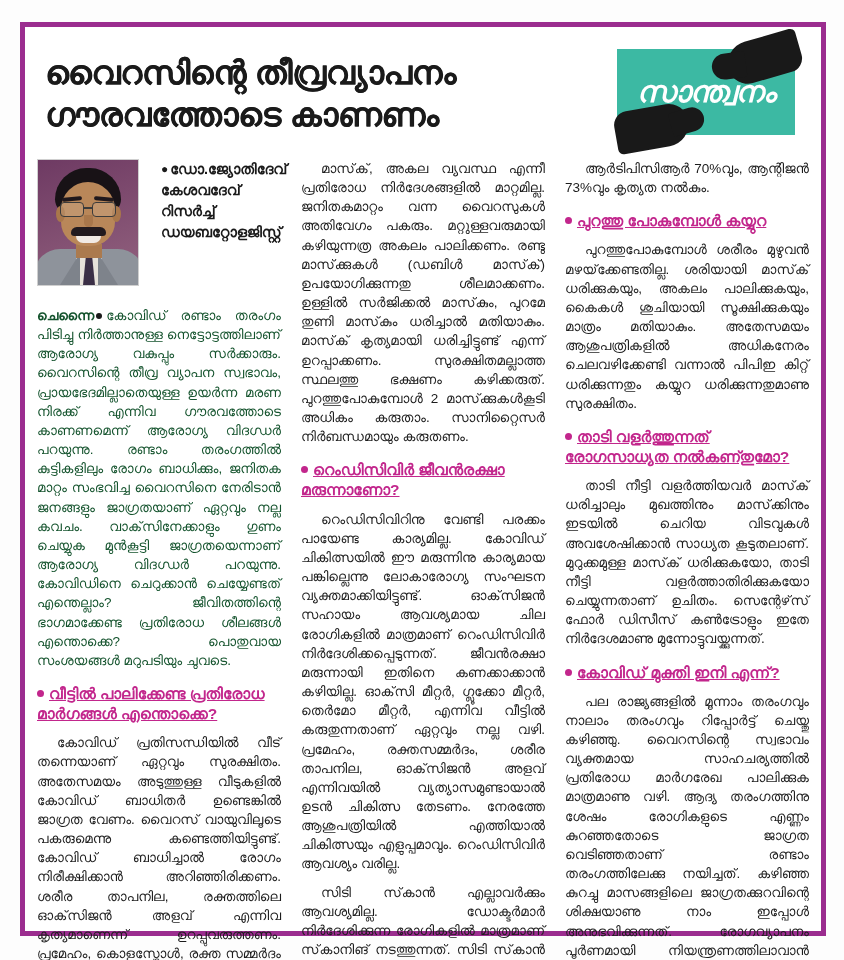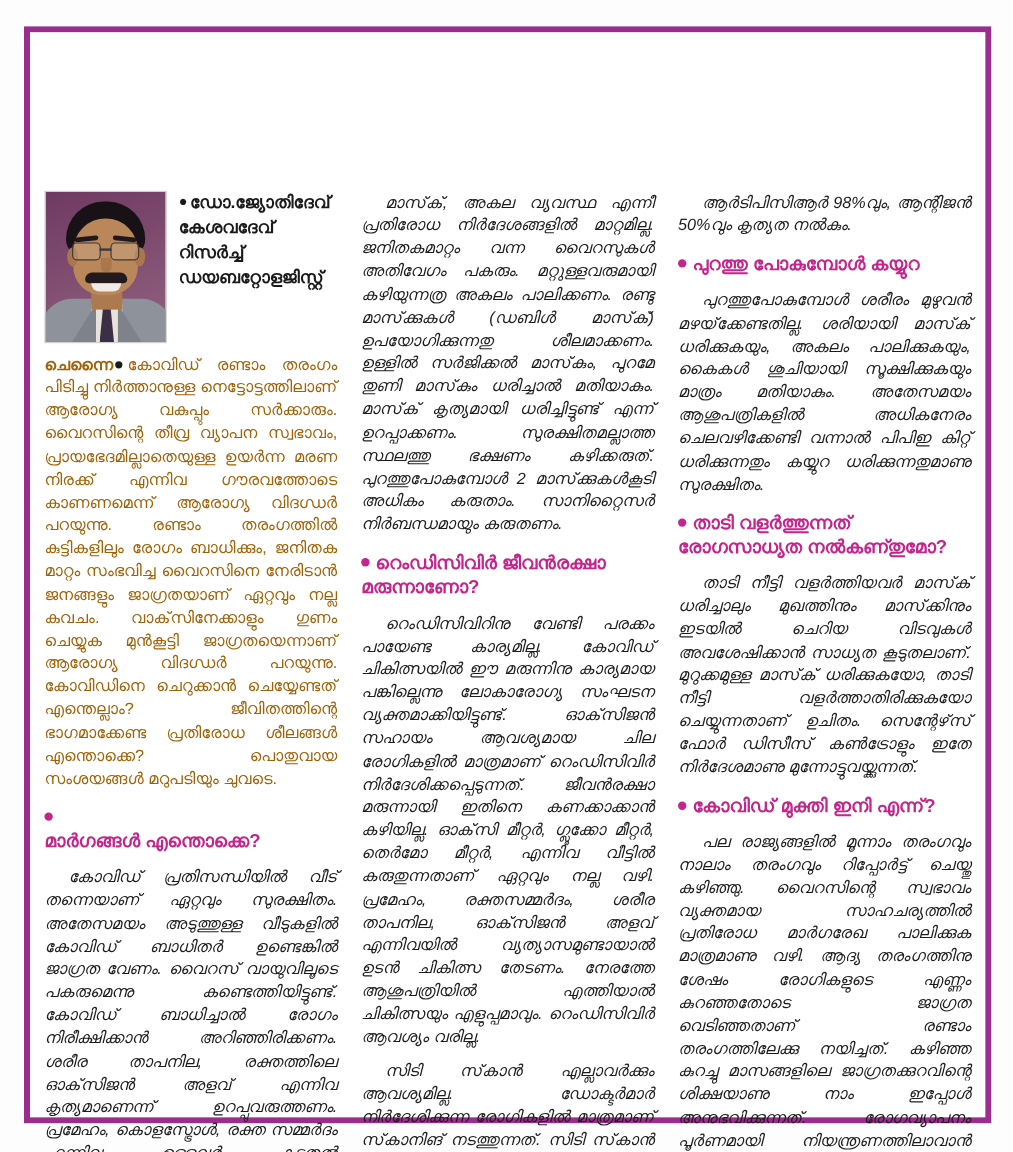--- a/index.html
+++ b/index.html
@@ -150,21 +150,21 @@
   }
   .col {
     flex: 1 1 0;
     min-width: 0;
     position: relative;
   }
 
   
   .byline-row {
     display: flex;
-    gap: 10px;
+    gap: 22px;
     align-items: flex-start;
     margin-bottom: 6px;
   }
   .portrait {
     flex: 0 0 auto;
     width: 102px;
     height: 127px;
     position: relative;
     overflow: hidden;
     background: linear-gradient(160deg,#6e3a63 0%, #7d4a6e 40%, #93637f 100%);
@@ -286,24 +286,24 @@
   }
   .byline-name .bullet {
     color: #1a1a1a;
     font-size: 12px;
     vertical-align: 1px;
     margin-right: 2px;
   }
   .byline-line { display: block; }
 
   .lede {
-    margin-top: 8px;
+    margin-top: 20px;
     font-size: 13.5px;
     line-height: 1.42;
-    color: #a16207;
+    color: #14532d;
     text-align: justify;
     text-justify: inter-word;
   }
   .dateline {
     font-weight: bold;
   }
   .dateline-dot {
     display: inline-block;
     width: 6px; height: 6px;
     background: #1a1a1a;
@@ -314,51 +314,66 @@
 
   
   p.body {
     margin: 0 0 9px 0;
     font-size: 13.5px;
     line-height: 1.42;
     color: #1c1c1c;
     text-align: justify;
     text-justify: inter-word;
     text-indent: 20px;
-    font-style: italic;
   }
 
   
   .qhead {
     color: #C2268C;
     font-weight: bold;
     font-size: 15.5px;
     line-height: 1.3;
     margin: 14px 0 9px 0;
     text-align: justify;
     text-justify: inter-word;
+    text-decoration: underline;
   }
   .qhead:first-child { margin-top: 0; }
   .qhead .qbullet {
     display: inline-block;
     width: 7px; height: 7px;
     background: #C2268C;
     border-radius: 50%;
     margin-right: 5px;
     vertical-align: 2px;
   }
   .qhead-line { display: block; }
 </style>
 </head>
 <body>
 
 <div id="page">
   <div class="frame">
     <div class="frame-inner"></div>
 
+    <div class="masthead">
+
+      <div class="headline">
+        <span class="hl-line">വൈറസിന്റെ തീവ്രവ്യാപനം</span>
+        <span class="hl-line">ഗൗരവത്തോടെ കാണണം</span>
+      </div>
+
+      <div class="logo-wrap">
+        <div class="logo-plate"></div>
+        <div class="logo-text">സാന്ത്വനം</div>
+        <div class="hand hand-top"></div>
+        <div class="hand hand-bot"></div>
+      </div>
+
+    </div>
 
     <div class="columns">
 
       <div class="col">
 
         <div class="byline-row">
           <div class="portrait">
             <div class="p-suit"></div>
             <div class="p-shirt"></div>
             <div class="p-tie"></div>
@@ -385,21 +400,21 @@
               <span class="byline-line">കേശവദേവ്</span>
               <span class="byline-line">റിസർച്ച്</span>
               <span class="byline-line">ഡയബറ്റോളജിസ്റ്റ്</span>
             </div>
           </div>
         </div>
 
         <p class="lede"><span class="dateline">ചെന്നൈ</span><span class="dateline-dot"></span><span>കോവിഡ് രണ്ടാം തരംഗം പിടിച്ചു നിർത്താനുള്ള നെട്ടോട്ടത്തിലാണ് ആരോഗ്യ വകുപ്പും സർക്കാരും. വൈറസിന്റെ തീവ്ര വ്യാപന സ്വഭാവം, പ്രായഭേദമില്ലാതെയുള്ള ഉയർന്ന മരണ നിരക്ക് എന്നിവ ഗൗരവത്തോടെ കാണണമെന്ന് ആരോഗ്യ വിദഗ്ധർ പറയുന്നു. രണ്ടാം തരംഗത്തിൽ കുട്ടികളിലും രോഗം ബാധിക്കും, ജനിതക മാറ്റം സംഭവിച്ച വൈറസിനെ നേരിടാൻ ജനങ്ങളും ജാഗ്രതയാണ് ഏറ്റവും നല്ല കവചം. വാക്‌സിനേക്കാളും ഗുണം ചെയ്യുക മുൻകൂട്ടി ജാഗ്രതയെന്നാണ് ആരോഗ്യ വിദഗ്ധർ പറയുന്നു. കോവിഡിനെ ചെറുക്കാൻ ചെയ്യേണ്ടത് എന്തെല്ലാം? ജീവിതത്തിന്റെ ഭാഗമാക്കേണ്ട പ്രതിരോധ ശീലങ്ങൾ എന്തൊക്കെ? പൊതുവായ സംശയങ്ങൾ മറുപടിയും ചുവടെ.</span></p>
 
         <div class="qhead">
-          <span class="qbullet"></span>
+          <span class="qbullet"></span><span>വീട്ടിൽ പാലിക്കേണ്ട പ്രതിരോധ</span>
           <span class="qhead-line">മാർഗങ്ങൾ എന്തൊക്കെ?</span>
         </div>
 
         <p class="body">കോവിഡ് പ്രതിസന്ധിയിൽ വീട് തന്നെയാണ് ഏറ്റവും സുരക്ഷിതം. അതേസമയം അടുത്തുള്ള വീടുകളിൽ കോവിഡ് ബാധിതർ ഉണ്ടെങ്കിൽ ജാഗ്രത വേണം. വൈറസ് വായുവിലൂടെ പകരുമെന്നു കണ്ടെത്തിയിട്ടുണ്ട്. കോവിഡ് ബാധിച്ചാൽ രോഗം നിരീക്ഷിക്കാൻ അറിഞ്ഞിരിക്കണം. ശരീര താപനില, രക്തത്തിലെ ഓക്‌സിജൻ അളവ് എന്നിവ കൃത്യമാണെന്ന് ഉറപ്പുവരുത്തണം. പ്രമേഹം, കൊളസ്ട്രോൾ, രക്ത സമ്മർദം എന്നിവ ഉള്ളവർ കൂടുതൽ കരുതലെടുക്കണം. ഓക്‌സിജൻ അളവ് 94ൽ കുറഞ്ഞാൽ അടിയന്തര ചികിത്സ നൽകണം.</p>
 
       </div>
 
       <div class="col">
 
         <p class="body">മാസ്‌ക്, അകല വ്യവസ്ഥ എന്നീ പ്രതിരോധ നിർദേശങ്ങളിൽ മാറ്റമില്ല. ജനിതകമാറ്റം വന്ന വൈറസുകൾ അതിവേഗം പകരും. മറ്റുള്ളവരുമായി കഴിയുന്നത്ര അകലം പാലിക്കണം. രണ്ടു മാസ്‌ക്കുകൾ (ഡബിൾ മാസ്‌ക്) ഉപയോഗിക്കുന്നതു ശീലമാക്കണം. ഉള്ളിൽ സർജിക്കൽ മാസ്‌കും, പുറമേ തുണി മാസ്‌കും ധരിച്ചാൽ മതിയാകും. മാസ്‌ക് കൃത്യമായി ധരിച്ചിട്ടുണ്ട് എന്ന് ഉറപ്പാക്കണം. സുരക്ഷിതമല്ലാത്ത സ്ഥലത്തു ഭക്ഷണം കഴിക്കരുത്. പുറത്തുപോകുമ്പോൾ 2 മാസ്‌ക്കുകൾകൂടി അധികം കരുതാം. സാനിറ്റൈസർ നിർബന്ധമായും കരുതണം.</p>
@@ -411,21 +426,21 @@
 
         <p class="body">റെംഡിസിവിറിനു വേണ്ടി പരക്കം പായേണ്ട കാര്യമില്ല. കോവിഡ് ചികിത്സയിൽ ഈ മരുന്നിനു കാര്യമായ പങ്കില്ലെന്നു ലോകാരോഗ്യ സംഘടന വ്യക്തമാക്കിയിട്ടുണ്ട്. ഓക്‌സിജൻ സഹായം ആവശ്യമായ ചില രോഗികളിൽ മാത്രമാണ് റെംഡിസിവിർ നിർദേശിക്കപ്പെടുന്നത്. ജീവൻരക്ഷാ മരുന്നായി ഇതിനെ കണക്കാക്കാൻ കഴിയില്ല. ഓക്‌സി മീറ്റർ, ഗ്ലൂക്കോ മീറ്റർ, തെർമോ മീറ്റർ, എന്നിവ വീട്ടിൽ കരുതുന്നതാണ് ഏറ്റവും നല്ല വഴി. പ്രമേഹം, രക്തസമ്മർദം, ശരീര താപനില, ഓക്‌സിജൻ അളവ് എന്നിവയിൽ വ്യത്യാസമുണ്ടായാൽ ഉടൻ ചികിത്സ തേടണം. നേരത്തേ ആശുപത്രിയിൽ എത്തിയാൽ ചികിത്സയും എളുപ്പമാവും. റെംഡിസിവിർ ആവശ്യം വരില്ല.</p>
 
 
         <p class="body">സിടി സ്‌കാൻ എല്ലാവർക്കും ആവശ്യമില്ല. ഡോക്ടർമാർ നിർദേശിക്കുന്ന രോഗികളിൽ മാത്രമാണ് സ്‌കാനിങ് നടത്തുന്നത്. സിടി സ്‌കാൻ കാൻസറിനു കാരണമാകുമെന്ന വാദത്തിൽ കഴമ്പില്ല. പഴയ കാലത്തെ അപേക്ഷിച്ച് റേഡിയേഷൻ വളരെ കുറഞ്ഞ നൂതന മെഷീനുകളാണ് ഇപ്പോൾ ഉപയോഗത്തിലുള്ളത്. ആർടിപിസിആർ, ആന്റിജൻ എന്നിവയാണ് പ്രചാരത്തിലുള്ള കോവിഡ് പരിശോധനാ രീതി.</p>
 
       </div>
 
       <div class="col">
 
-        <p class="body">ആർടിപിസിആർ 98%വും, ആന്റിജൻ 50%വും കൃത്യത നൽകും.</p>
+        <p class="body">ആർടിപിസിആർ 70%വും, ആന്റിജൻ 73%വും കൃത്യത നൽകും.</p>
 
         <div class="qhead">
           <span class="qbullet"></span><span>പുറത്തു പോകുമ്പോൾ കയ്യുറ</span>
         </div>
 
         <p class="body">പുറത്തുപോകുമ്പോൾ ശരീരം മുഴുവൻ മഴയ്‌ക്കേണ്ടതില്ല. ശരിയായി മാസ്‌ക് ധരിക്കുകയും, അകലം പാലിക്കുകയും, കൈകൾ ശുചിയായി സൂക്ഷിക്കുകയും മാത്രം മതിയാകും. അതേസമയം ആശുപത്രികളിൽ അധികനേരം ചെലവഴിക്കേണ്ടി വന്നാൽ പിപിഇ കിറ്റ് ധരിക്കുന്നതും കയ്യുറ ധരിക്കുന്നതുമാണു സുരക്ഷിതം.</p>
 
         <div class="qhead">
           <span class="qbullet"></span><span>താടി വളർത്തുന്നത്</span>
           <span class="qhead-line">രോഗസാധ്യത നൽകണ്തുമോ?</span>

